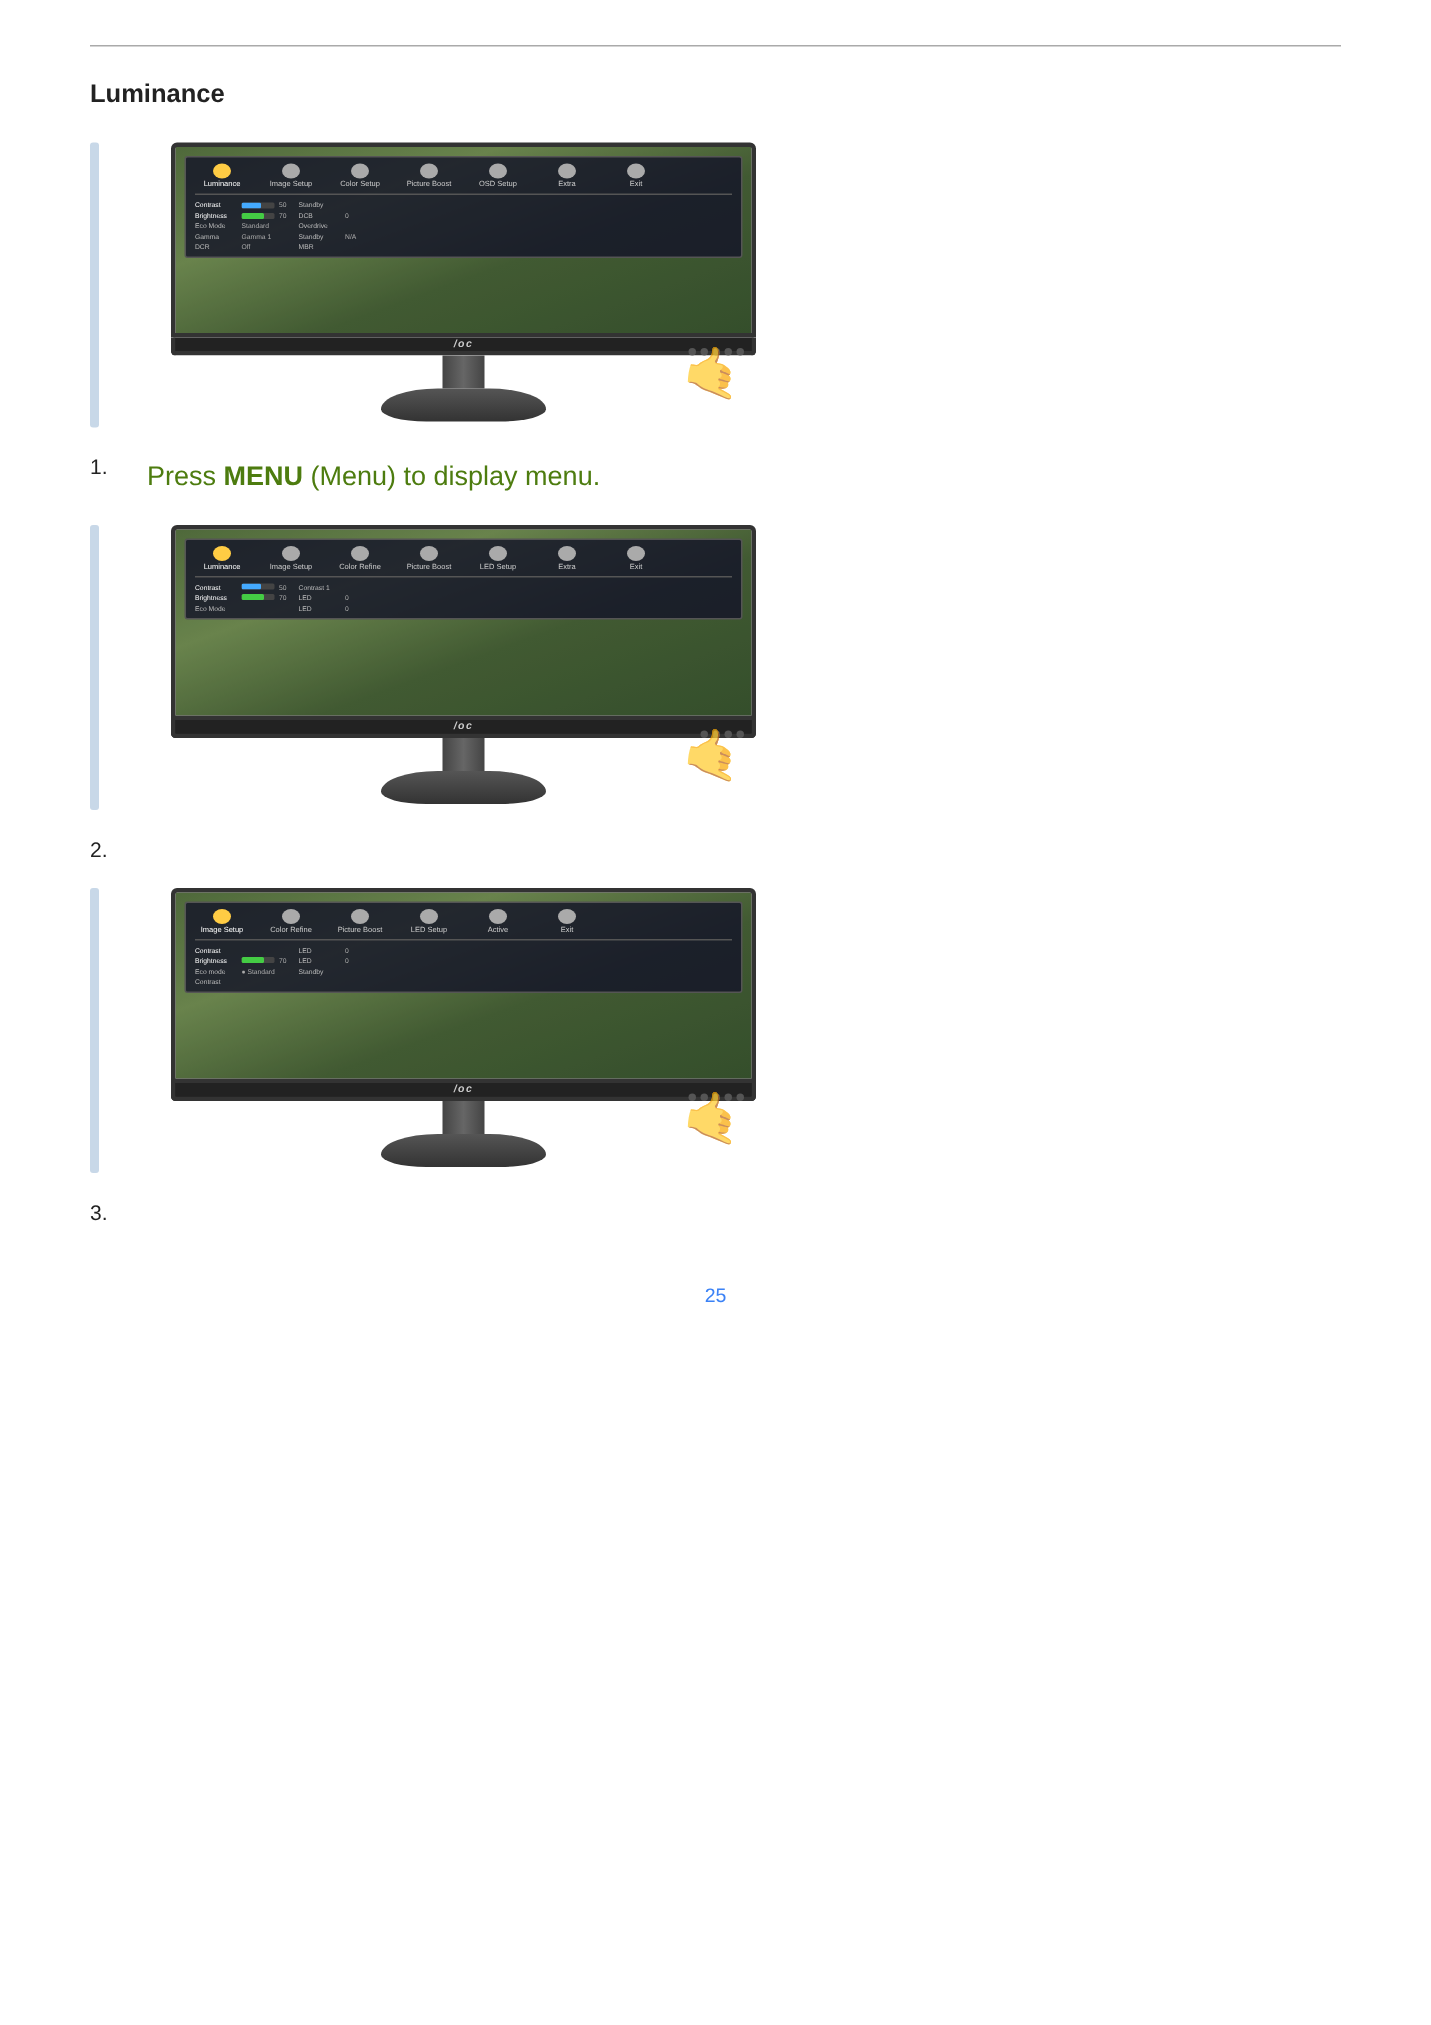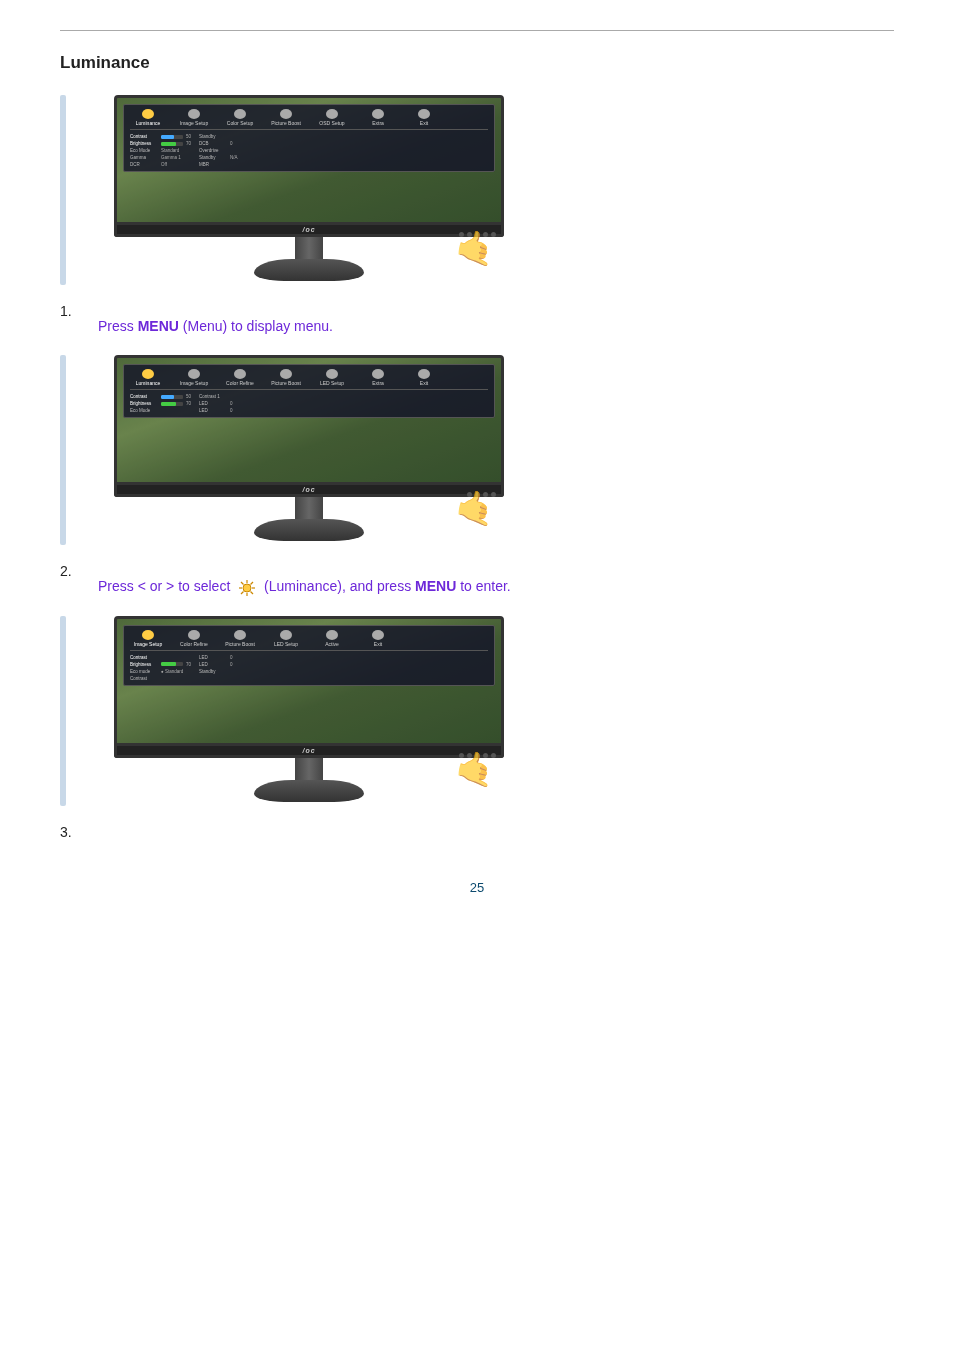--- a/index.html
+++ b/index.html
@@ -181,43 +181,42 @@
       align-items: flex-start;
       margin-bottom: 18px;
       margin-top: 4px;
     }
     .step-num {
       min-width: 38px;
       font-size: 14px;
       color: #222;
     }
     .step-text {
-      font-size: 14px;
-      color: #6d28d9;
+      font-size: 18px;
+      color: #4d7c0f;
       line-height: 1.6;
-      margin-top: 12px;
     }
     .step-text b { font-weight: bold; }
     .luminance-icon {
       display: inline-block;
       width: 20px;
       height: 18px;
       vertical-align: middle;
       margin: 0 3px;
       position: relative;
     }
     .luminance-icon svg {
       width: 20px;
       height: 18px;
     }
     .page-num {
       text-align: center;
       margin-top: 40px;
       font-size: 13px;
-      color: #0c4a6e;
+      color: #3b82f6;
     }
     .left-bar {
       position: absolute;
       left: 0;
       top: 0;
       bottom: 0;
       width: 6px;
       background: #c8d8e8;
       border-radius: 2px;
     }
@@ -430,37 +429,20 @@
       </div>
     </div>
     <div class="monitor-stand-neck"></div>
     <div class="monitor-stand-base"></div>
     <div class="hand-icon">🤙</div>
   </div>
 </div>
 
 <div class="step-row">
   <span class="step-num">2.</span>
-  <span class="step-text">
-    Press &lt; or &gt;  to select
-    <span class="luminance-icon">
-      <svg viewBox="0 0 20 18" xmlns="http://www.w3.org/2000/svg">
-        <circle cx="10" cy="9" r="4" fill="#ffcc44" stroke="#cc8800" stroke-width="1"></circle>
-        <line x1="10" y1="1" x2="10" y2="4" stroke="#cc8800" stroke-width="1.2"></line>
-        <line x1="10" y1="14" x2="10" y2="17" stroke="#cc8800" stroke-width="1.2"></line>
-        <line x1="2" y1="9" x2="5" y2="9" stroke="#cc8800" stroke-width="1.2"></line>
-        <line x1="15" y1="9" x2="18" y2="9" stroke="#cc8800" stroke-width="1.2"></line>
-        <line x1="4" y1="3" x2="6.5" y2="5.5" stroke="#cc8800" stroke-width="1.2"></line>
-        <line x1="13.5" y1="12.5" x2="16" y2="15" stroke="#cc8800" stroke-width="1.2"></line>
-        <line x1="16" y1="3" x2="13.5" y2="5.5" stroke="#cc8800" stroke-width="1.2"></line>
-        <line x1="6.5" y1="12.5" x2="4" y2="15" stroke="#cc8800" stroke-width="1.2"></line>
-      </svg>
-    </span>
-    (Luminance), and press <b>MENU</b> to enter.
-  </span>
 </div>
 
 <div class="figure-wrapper">
   <div class="left-bar"></div>
   <div class="monitor-figure">
     <div class="monitor-screen">
       <div class="monitor-screen-overlay"></div>
       <div class="monitor-osd">
         <div class="osd-tabs">
           <div class="osd-tab">

